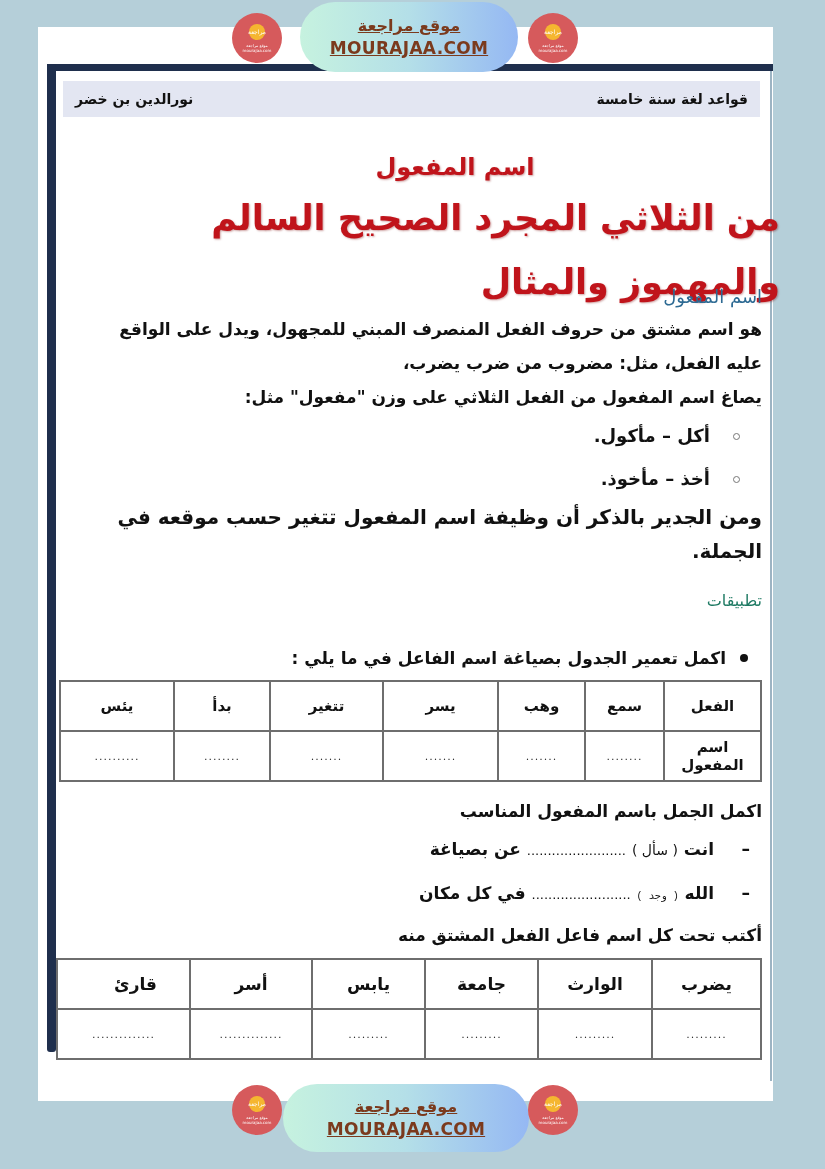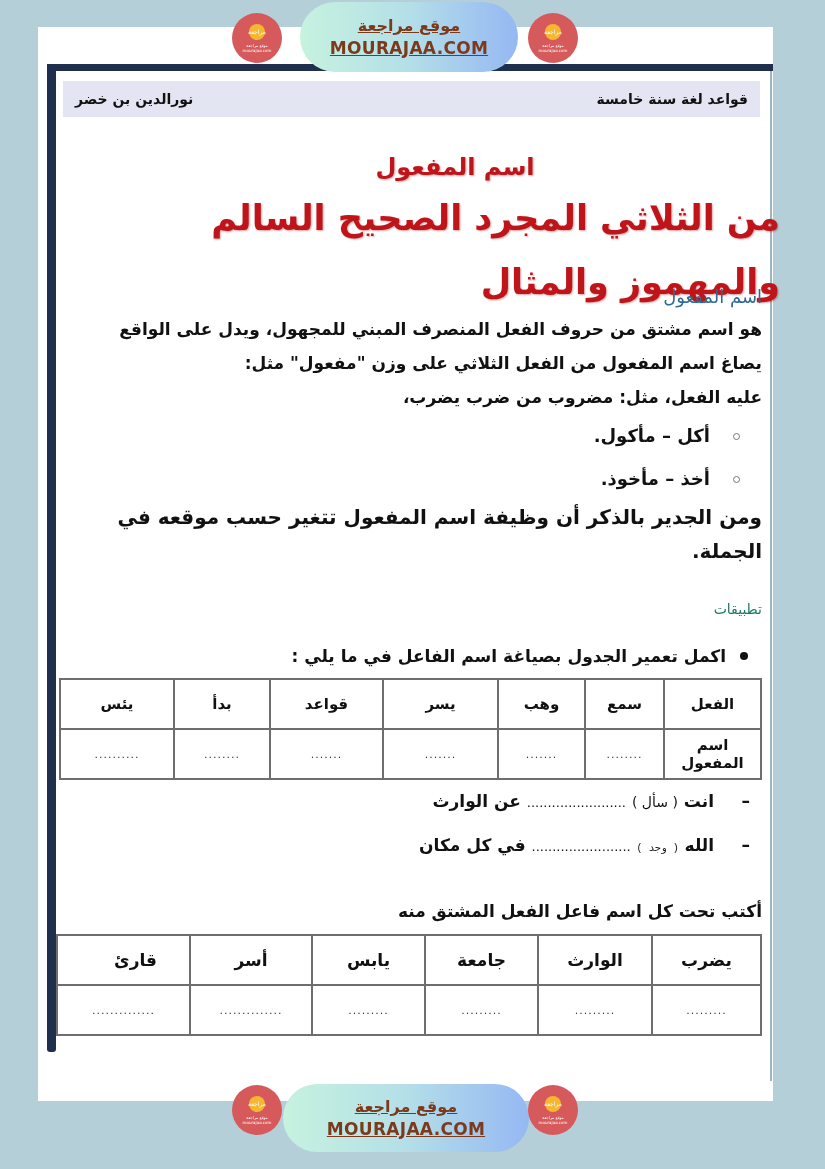--- a/index.html
+++ b/index.html
@@ -114,78 +114,79 @@
 </div>
 
 <div class="title">
   <div class="t1">اسم المفعول</div>
   <div class="t2">من الثلاثي المجرد الصحيح السالم والمهموز والمثال</div>
 </div>
 
 <div class="content">
   <div class="section-head">اسم المفعول</div>
   <div class="p">هو اسم مشتق من حروف الفعل المنصرف المبني للمجهول، ويدل على الواقع</div>
+  <div class="p">عليه الفعل، مثل: مضروب من ضرب يضرب،</div>
   <div class="p">يصاغ اسم المفعول من الفعل الثلاثي على وزن "مفعول" مثل:</div>
-  <div class="p">عليه الفعل، مثل: مضروب من ضرب يضرب،</div>
   <ul class="bullets">
     <li>أكل – مأكول.</li>
     <li>أخذ – مأخوذ.</li>
   </ul>
   <div class="p" style="font-size:20px;">ومن الجدير بالذكر أن وظيفة اسم المفعول تتغير حسب موقعه في الجملة.</div>
 
-  <div class="section-head green" style="margin-top:26px; font-size:14px;">تطبيقات</div>
-  <div class="task" style="margin-top:16px; margin-right:0;">اكمل تعمير الجدول بصياغة اسم الفاعل في ما يلي :</div>
+  <div class="section-head green" style="margin-top:18px; font-size:16px;">تطبيقات</div>
+  <div class="task" style="margin-top:26px; margin-right:0;">اكمل تعمير الجدول بصياغة اسم الفاعل في ما يلي :</div>
 
   <table class="grid" style="margin-top:6px;">
     <colgroup>
       <col style="width:97px">
         <col style="width:79px">
         <col style="width:87px">
         <col style="width:115px">
         <col style="width:113px">
         <col style="width:96px">
         <col style="width:114px">
     </colgroup>
     <tbody>
         <tr>
       <td>الفعل</td>
       <td>سمع</td>
       <td>وهب</td>
       <td>يسر</td>
-      <td>قواعد</td>
+      <td>تتغير</td>
       <td>بدأ</td>
       <td>يئس</td>
     </tr>
     <tr>
       <td>اسم المفعول</td>
       <td class="dots">........</td>
       <td class="dots">.......</td>
       <td class="dots">.......</td>
       <td class="dots">.......</td>
       <td class="dots">........</td>
       <td class="dots">..........</td>
     </tr>
   </tbody>
     </table>
 
+  <div class="p" style="margin-top:12px; font-size:17px;">اكمل الجمل باسم المفعول المناسب</div>
   <div class="sentence">
     <span class="dash">–</span>
     <span>انت</span>
     <span style="font-weight:normal;font-size:14px;text-align:center;">( سأل )</span>
     <span style="font-weight:normal;font-size:13px;">........................</span>
-    <span>عن الوارث</span>
+    <span>عن بصياغة</span>
   </div>
   <div class="sentence">
     <span class="dash">–</span>
     <span>الله</span>
     <span style="font-weight:normal;font-size:10px;font-family:Liberation Mono, monospace;">( وجد )</span>
     <span style="font-weight:normal;font-size:13px;">........................</span>
     <span>في كل مكان</span>
   </div>
-  <div class="p" style="font-size:17px;margin-top:24px;">أكتب تحت كل اسم فاعل الفعل المشتق منه</div>
+  <div class="p" style="font-size:17px;">أكتب تحت كل اسم فاعل الفعل المشتق منه</div>
 
   <table class="grid" style="margin-top:6px; width:704px;">
     <colgroup>
       <col style="width:109px">
         <col style="width:114px">
         <col style="width:113px">
         <col style="width:113px">
         <col style="width:122px">
         <col style="width:133px">
     </colgroup>

